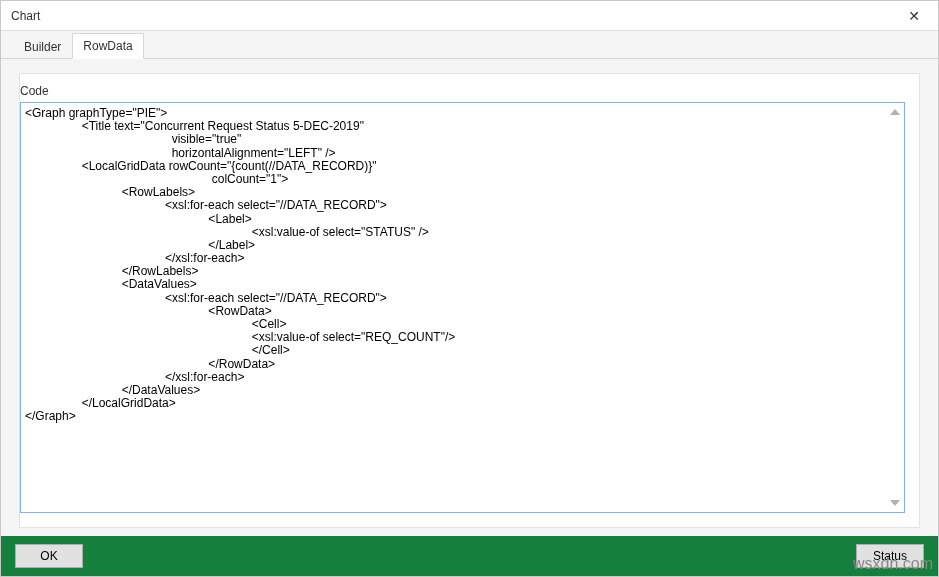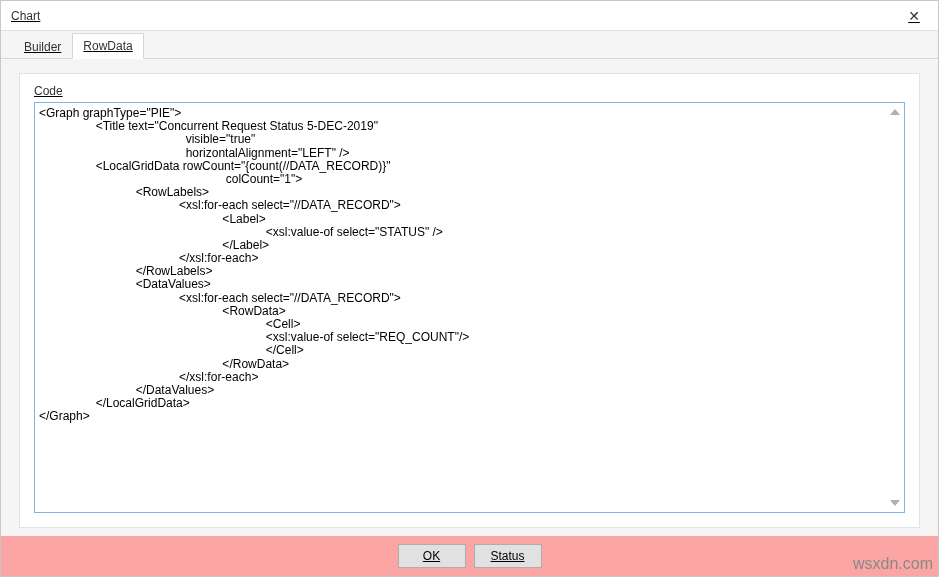--- a/index.html
+++ b/index.html
@@ -16,21 +16,20 @@
       overflow: hidden;
       position: relative;
     }
     .dialog {
       width: 939px;
       height: 577px;
       background: #ffffff;
       border: 1px solid #c8c8c8;
       display: flex;
       flex-direction: column;
-      text-decoration: underline;
     }
     .titlebar {
       height: 30px;
       display: flex;
       align-items: center;
       justify-content: space-between;
       padding: 0 8px 0 10px;
       border-bottom: 1px solid #e0e0e0;
       background: #ffffff;
     }
@@ -74,21 +73,21 @@
     }
     .content {
       flex: 1;
       background: #f5f5f5;
       padding: 14px 18px 8px 18px;
     }
     .panel {
       background: #ffffff;
       border: 1px solid #e3e3e3;
       height: 100%;
-      padding: 10px 14px 14px 14px;
+      padding: 10px 14px 14px 0;
       display: flex;
       flex-direction: column;
     }
     .code-label {
       font-size: 12px;
       color: #333;
       margin-bottom: 4px;
     }
     .code-box-wrap {
       flex: 1;
@@ -118,24 +117,24 @@
       align-items: center;
       justify-content: center;
       color: #999;
       font-size: 10px;
       cursor: pointer;
     }
     .scroll-arrow.up { top: 2px; }
     .scroll-arrow.down { bottom: 2px; }
     .button-row {
       display: flex;
-      justify-content: center;
+      justify-content: space-between;
       padding: 8px 14px;
       gap: 8px;
-      background: #fca5a5;
+      background: #15803d;
     }
     .btn {
       min-width: 68px;
       height: 24px;
       background: #e1e1e1;
       border: 1px solid #adadad;
       font-size: 12px;
       color: #000;
       cursor: pointer;
       display: flex;

